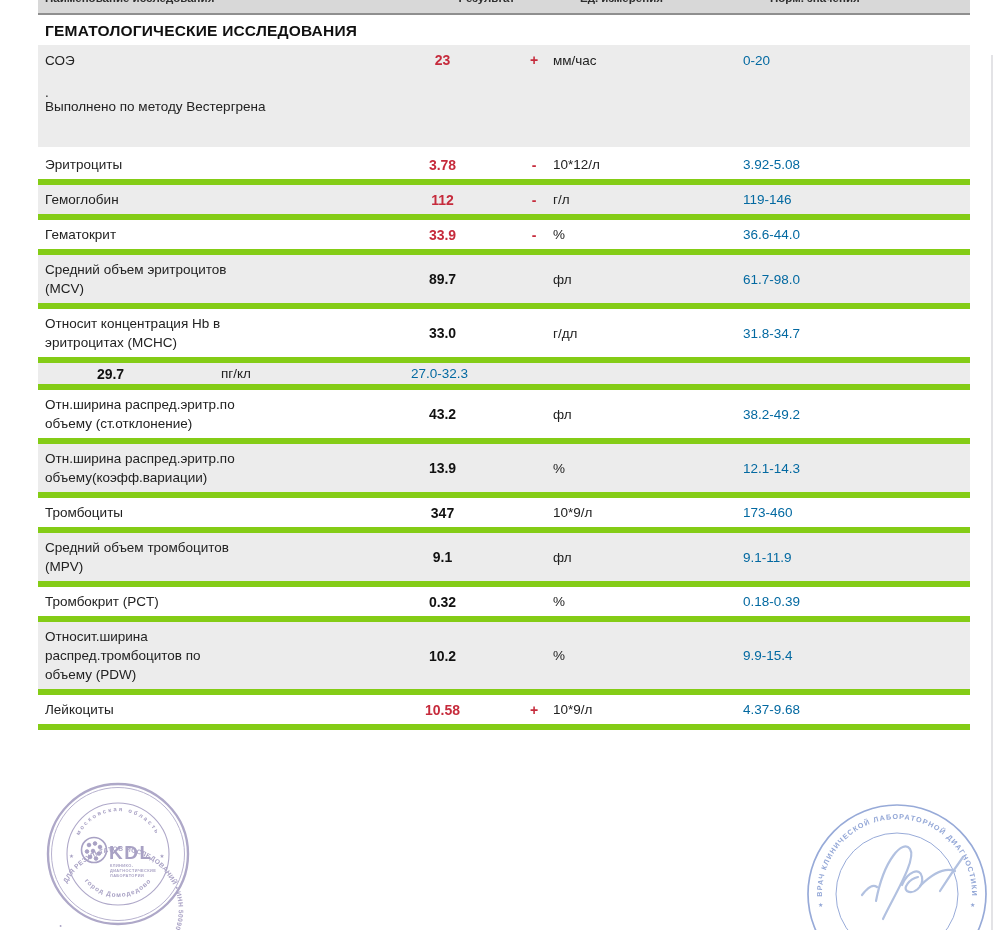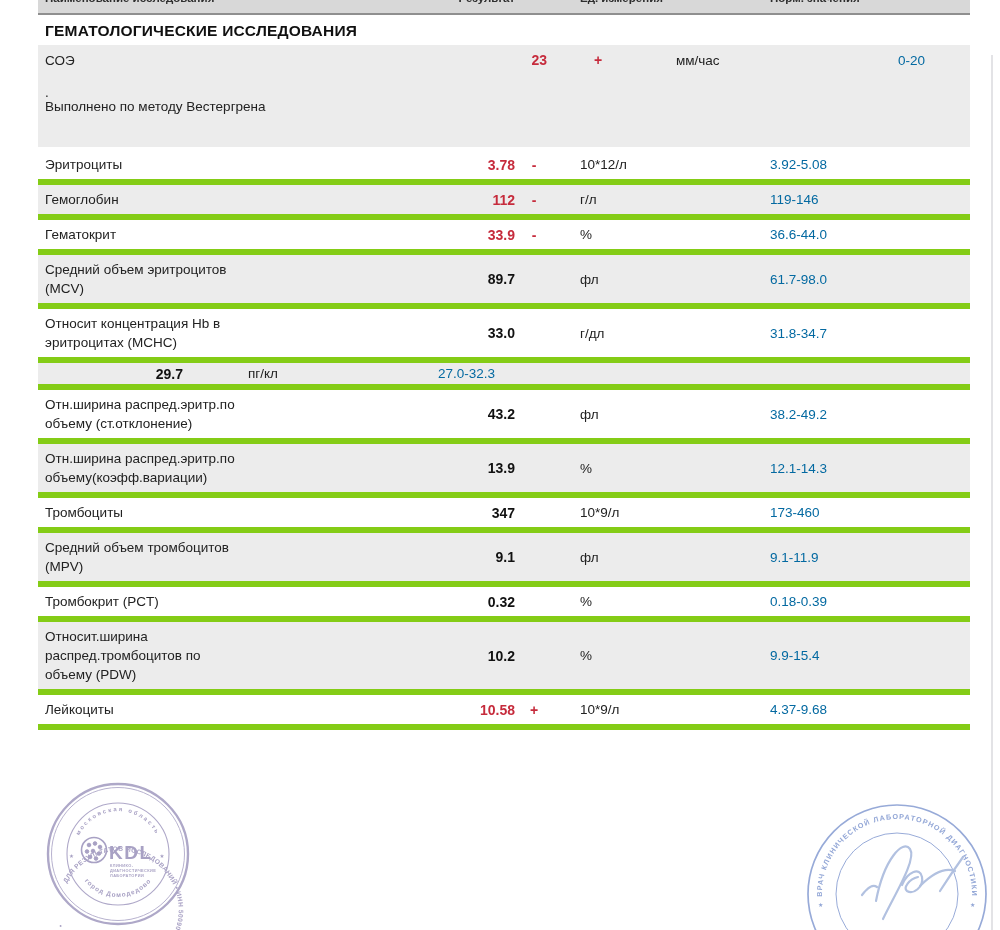--- a/index.html
+++ b/index.html
@@ -40,30 +40,30 @@
   }
 
   .t-row{
     display:flex;align-items:center;
     margin:0 30px 0 38px;
     border-bottom:6px solid #84cc16;
     min-height:27px;box-sizing:border-box;
     font-size:13.5px;
   }
   .t-row.shade{background:var(--shade);}
-  .t-row.first{border-bottom:0;min-height:30px;gap:32px;}
+  .t-row.first{border-bottom:0;min-height:30px;}
   .t-row.abn .c-result,.t-row.abn .c-flag{color:var(--red);}
 
   .c-name{
     flex:0 0 332px;padding:5px 10px 5px 7px;box-sizing:border-box;
     white-space:pre-line;line-height:19px;color:#222;
   }
-  .c-result{flex:0 0 145px;text-align:right;font-weight:700;font-size:14px;color:#111;}
+  .c-result{flex:0 0 145px;text-align:center;font-weight:700;font-size:14px;color:#111;}
   .c-flag{flex:0 0 38px;text-align:center;font-weight:700;font-size:14px;}
-  .c-units{flex:0 0 190px;margin-left:27px;color:#222;}
+  .c-units{flex:0 0 190px;color:#222;}
   .c-norm{flex:0 0 200px;color:#0369a1;}
 
   .note-block{
     margin:0 30px 0 38px;background:var(--shade);
     padding:8px 0 30px 7px;font-size:13.5px;line-height:20px;color:#222;
     border-bottom:3px solid #fff;
   }
   .note-dot{height:14px;}
 
   .stamp{position:absolute;}

